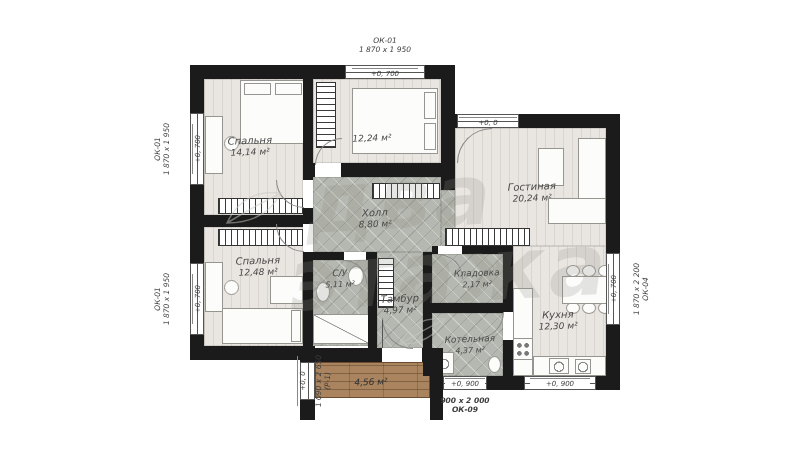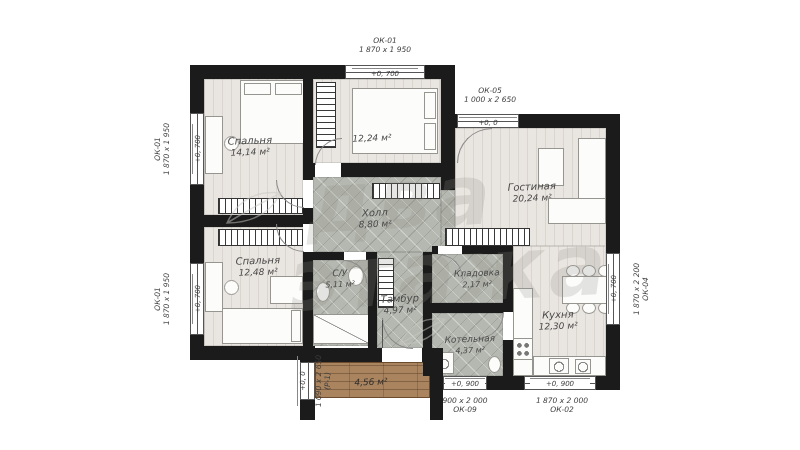--- a/index.html
+++ b/index.html
@@ -221,24 +221,20 @@
   <div class="rlabel" style="left:336px;top:377px;width:70px;">
     <span class="rarea" style="color:#2e2e2e;">4,56 м²</span>
   </div>
 
   <div class="olabel" style="left:345px;top:36px;width:80px;">
     <span>ОК-01</span>
     <span>1 870 х 1 950</span>
   </div>
   <div class="lvl" style="left:352px;top:68px;width:66px;">+0, 700</div>
 
-  <div class="olabel" style="left:448px;top:86px;width:84px;">
-    <span>ОК-05</span>
-    <span>1 000 х 2 650</span>
-  </div>
   <div class="lvl" style="left:459px;top:117px;width:58px;">+0, 0</div>
 
   <div class="olabel rot" style="left:119px;top:138px;width:90px;height:22px;">
     <span>ОК-01</span>
     <span>1 870 х 1 950</span>
   </div>
   <div class="lvl rot" style="left:172px;top:144px;width:50px;">+0, 700</div>
 
   <div class="olabel rot" style="left:119px;top:288px;width:90px;height:22px;">
     <span>ОК-01</span>
@@ -246,30 +242,26 @@
   </div>
   <div class="lvl rot" style="left:172px;top:294px;width:50px;">+0, 700</div>
 
   <div class="olabel rot" style="left:598px;top:278px;width:90px;height:22px;">
     <span>1 870 х 2 200</span>
     <span>ОК-04</span>
   </div>
   <div class="lvl rot" style="left:588px;top:284px;width:50px;">+0, 700</div>
 
   <div class="lvl" style="left:445px;top:378px;width:40px;background:#fff;">+0, 900</div>
-  <div class="olabel" style="left:425px;top:396px;width:80px;">
+  <div class="olabel" style="left:425px;top:396px;width:80px;font-weight:bold;">
     <span>900 х 2 000</span>
     <span>ОК-09</span>
   </div>
 
   <div class="lvl" style="left:530px;top:378px;width:60px;background:#fff;">+0, 900</div>
-  <div class="olabel" style="left:522px;top:396px;width:80px;">
-    <span>1 870 х 2 000</span>
-    <span>ОК-02</span>
-  </div>
 
   <div class="lvl rot" style="left:277px;top:376px;width:50px;">+0, 0</div>
   <div class="olabel rot" style="left:279px;top:371px;width:90px;height:20px;">
     <span>1 090 х 2 650</span>
     <span>(Р-1)</span>
   </div>
 
 </div>
 
 </body></html>

